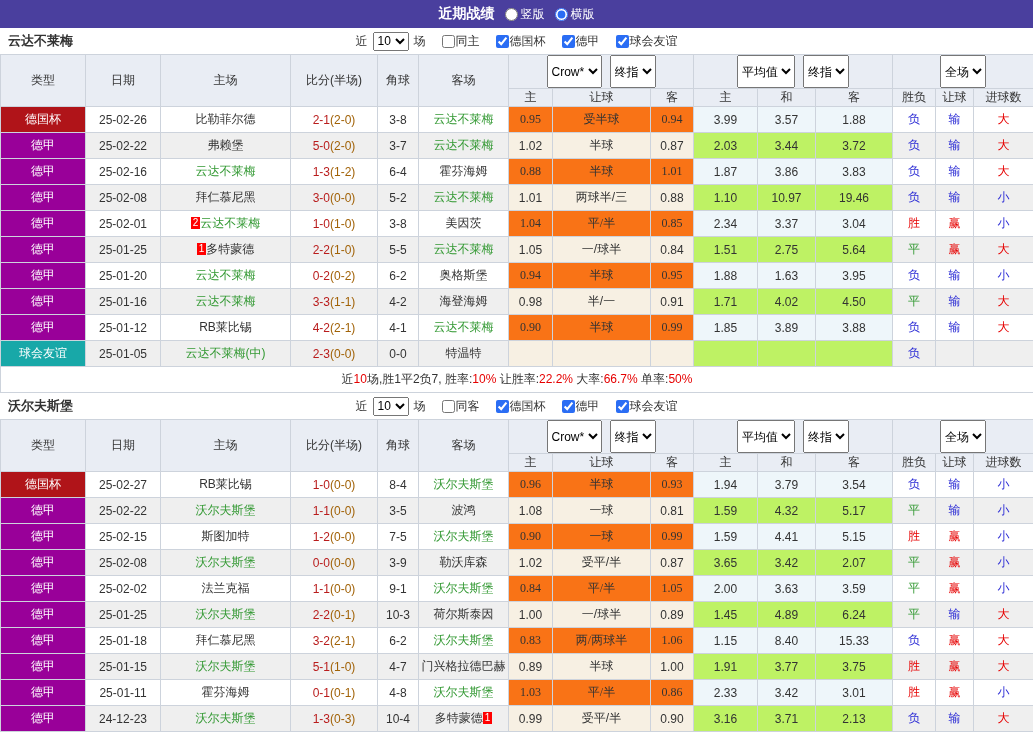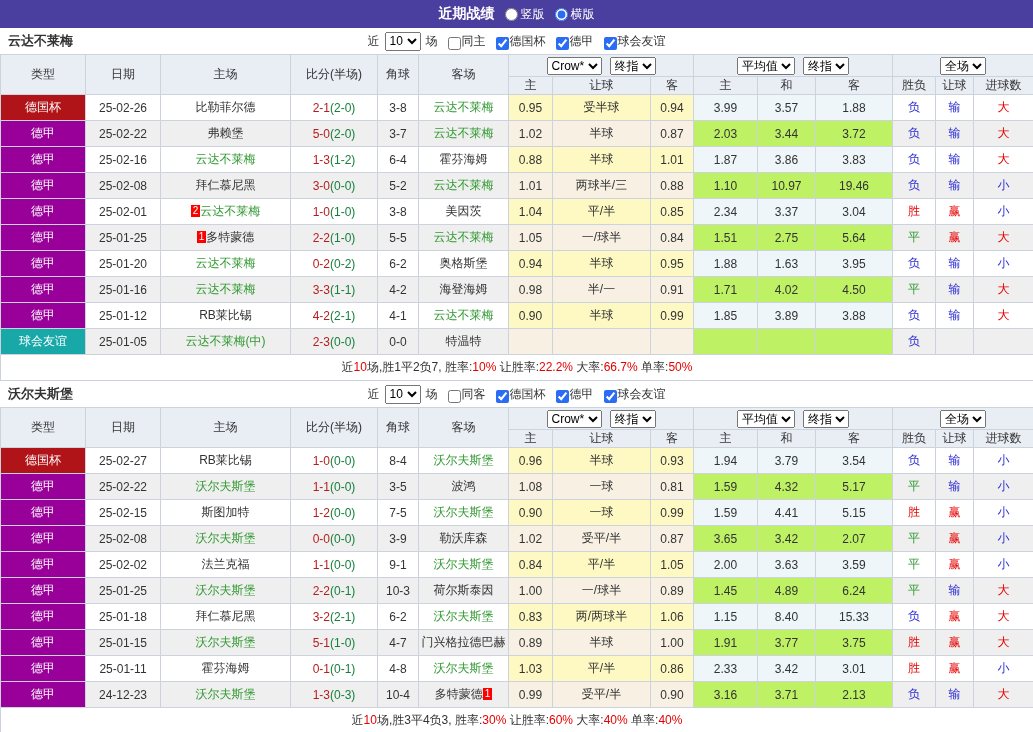--- a/index.html
+++ b/index.html
@@ -14,41 +14,41 @@
   .titlebar .tb-title { font-weight: bold; font-size: 14px; }
   .titlebar label { display: inline-flex; align-items: center; gap: 3px; font-size: 12px; }
   .titlebar input { accent-color: #2a6df4; width: 13px; height: 13px; }
   .controlbar {
     position: relative; height: 26px; display: flex;
     align-items: center; justify-content: center; background: #fff;
   }
   .team-name { position: absolute; left: 8px; font-weight: bold; font-size: 13px; color: #333; }
   .controls { display: inline-flex; align-items: center; gap: 2px; }
   .controls select { font-size: 12px; height: 19px; margin: 0 3px; }
-  .controls label { display: inline-flex; align-items: flex-end; margin-left: 8px; }
+  .controls label { display: inline-flex; align-items: center; margin-left: 14px; }
   .controls input[type="checkbox"] { accent-color: #2a6df4; width: 13px; height: 13px; margin-right: 1px; }
   table { border-collapse: collapse; table-layout: fixed; width: 1033px; }
   th, td {
     border: 1px solid #cdd3dc; text-align: center; overflow: hidden;
     white-space: nowrap; height: 26px; padding: 0 1px;
   }
   thead th { background: #e9edf4; font-weight: normal; color: #333; }
   thead tr.hrow1 th { height: 22px; }
   thead tr.hrow2 th { height: 18px; }
-  .sel-cell select { font-size: 12px; height: 18px; margin: 0 4px; }
+  .sel-cell select { font-size: 12px; height: 33px; margin: 0 4px; }
   tr.odd td { background: #ffffff; }
   tr.even td { background: #efefef; }
-  tr.odd td.a-col { background: #fef9c3; }
+  tr.odd td.a-col { background: #f97316; font-family: Liberation Serif, serif; }
   tr.even td.a-col { background: #f7f0e3; }
   tr.odd td.e-col { background: #eef6fa; }
   tr.even td.e-col { background: #bef264; }
   td.type-cell { color: #fff; }
   .hl { color: #339933; }
   .sc-full { color: #b91c1c; }
-  .sc-half { color: #15803d; }
+  .sc-half { color: #a16207; }
   .badge {
     display: inline-block; background: #ff0000; color: #fff; font-size: 10px;
     line-height: 12px; padding: 0 2px; vertical-align: 1px;
   }
   td.summary-cell {
     height: 26px; background: #fff; text-align: center; font-size: 12px;
   }
   td.summary-cell .red { color: #e60000; }
 </style>
 </head>

